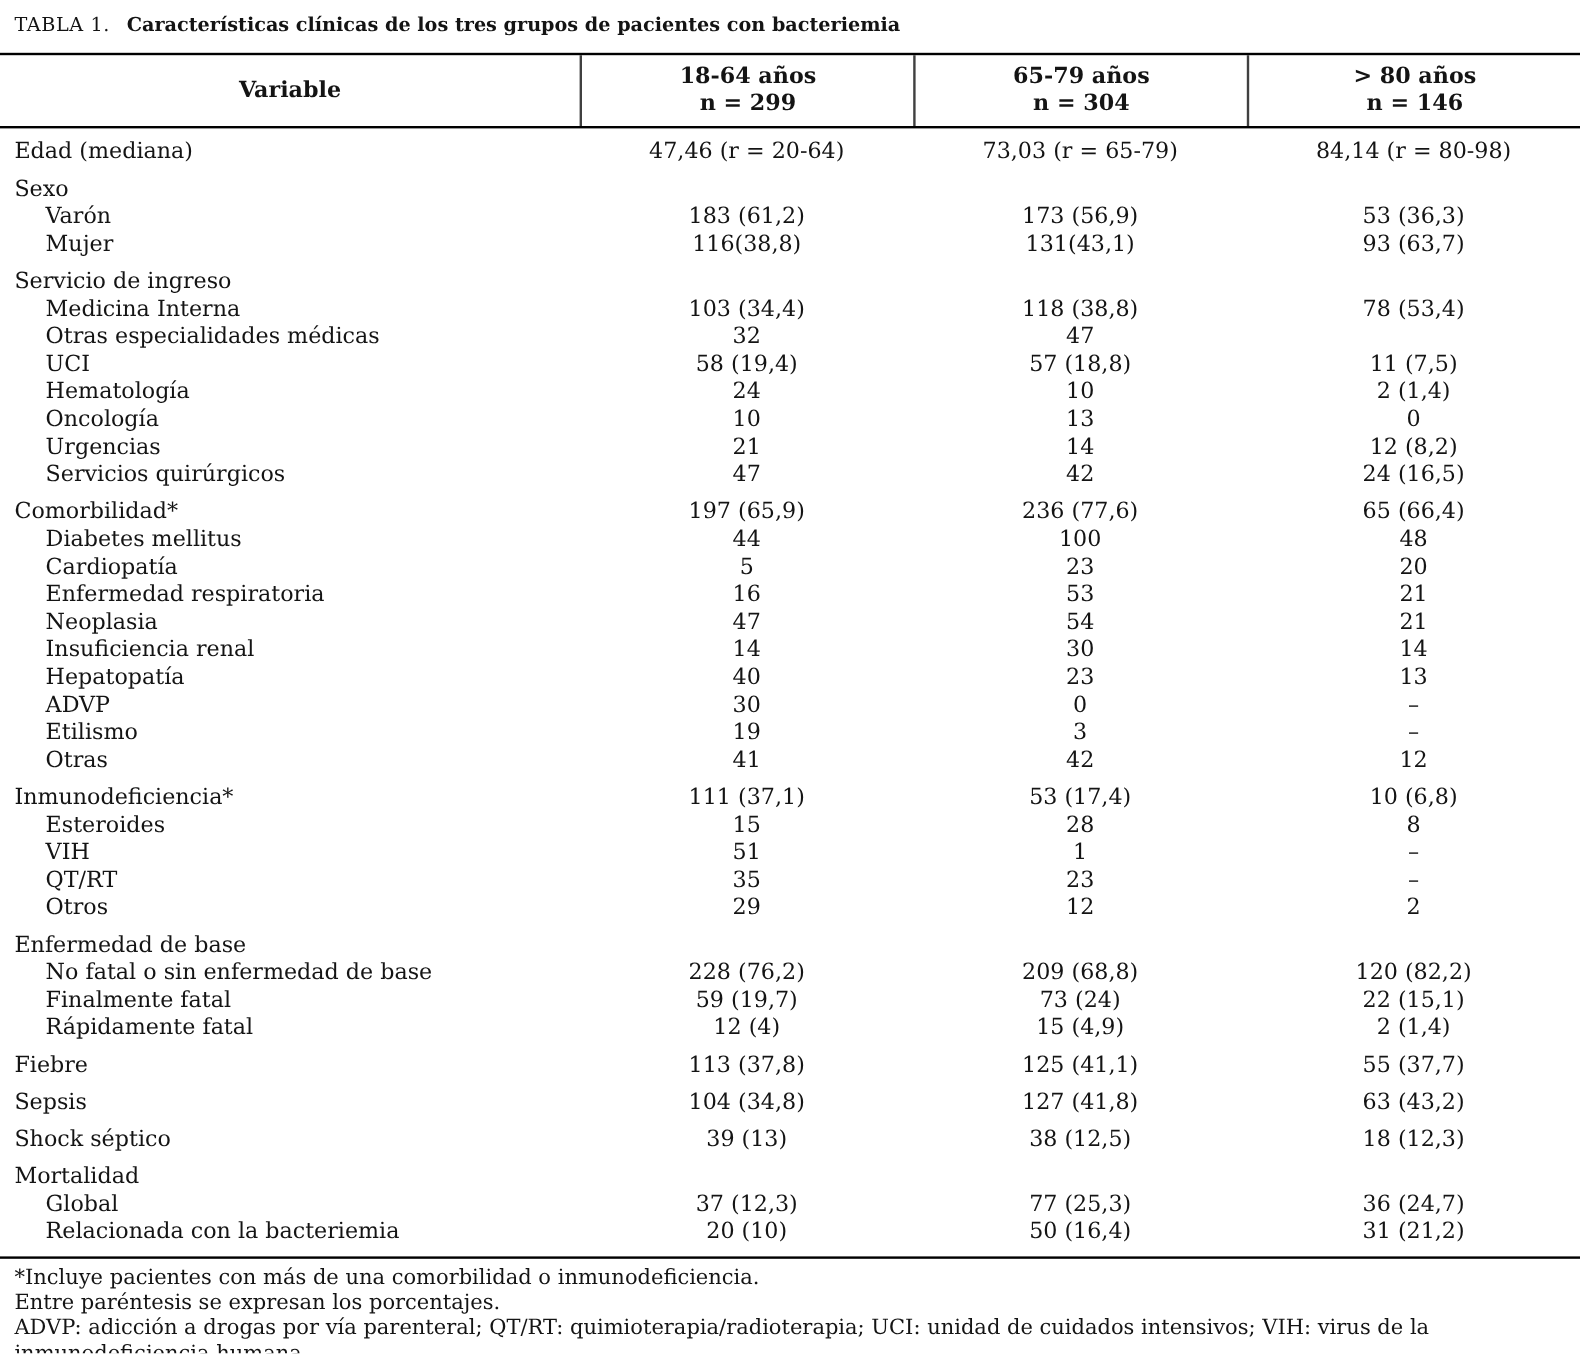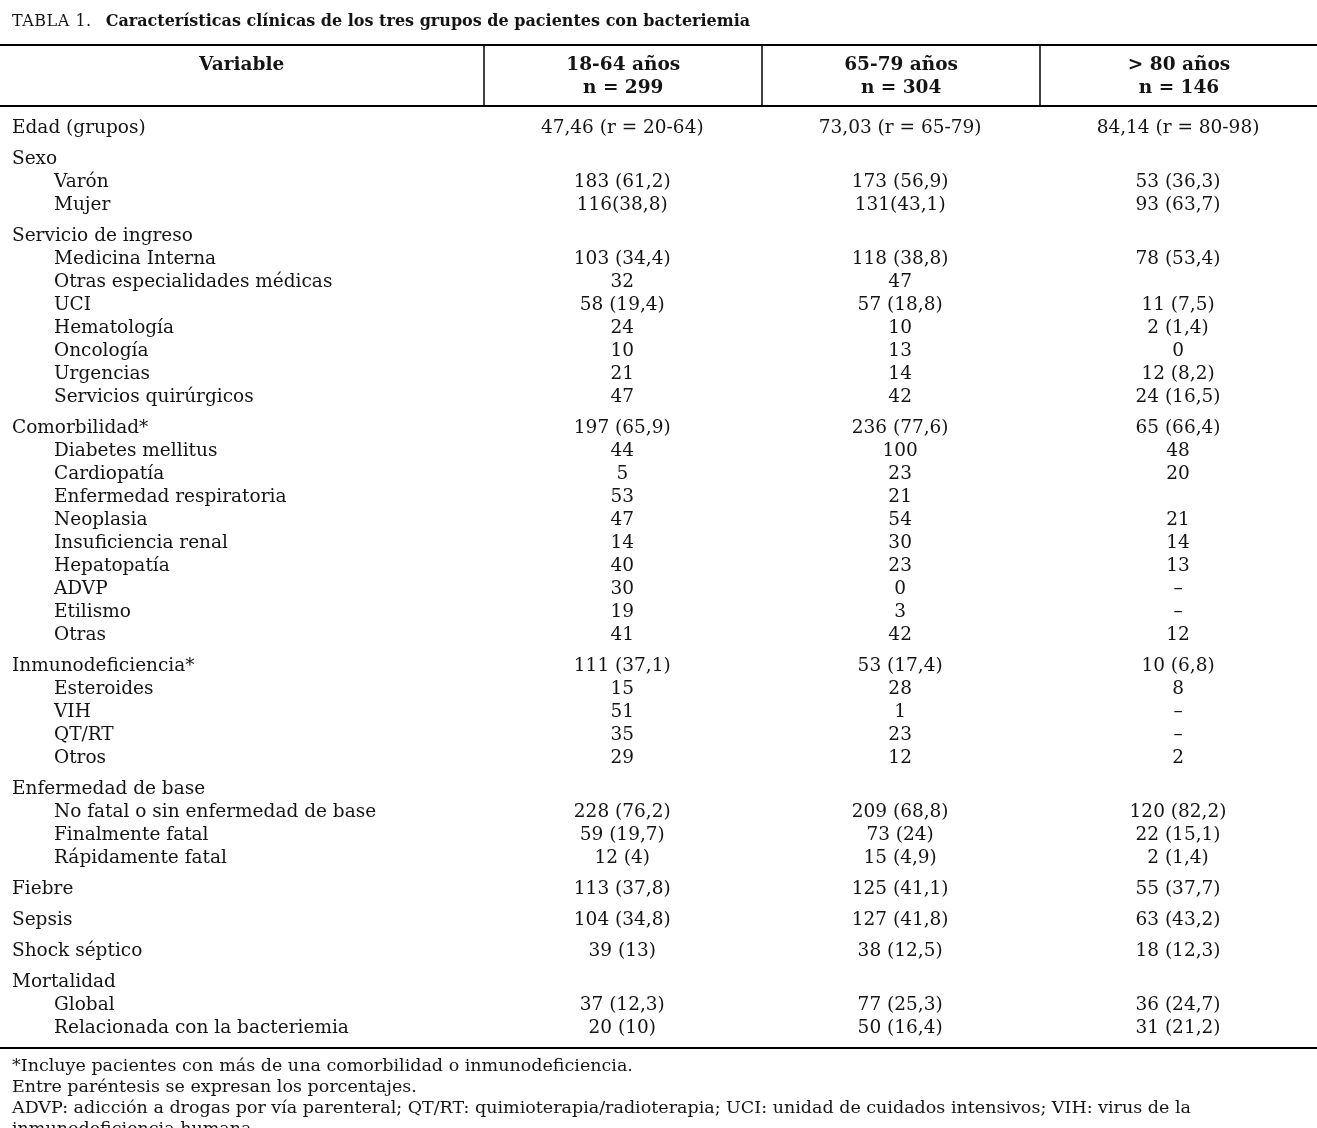--- a/index.html
+++ b/index.html
@@ -44,21 +44,21 @@
     box-sizing: border-box;
     text-align: center;
     font-weight: 700;
     font-size: 18.5px;
     line-height: 23px;
     padding: 6px 0 7px;
   }
   .th-variable {
     width: 36.7%;
     display: flex;
-    align-items: flex-start;
+    align-items: center;
     justify-content: center;
   }
   .th-group {
     width: 21.1%;
     border-left: 2px solid #404040;
   }
   
   .tbody {
     box-sizing: border-box;
     border-bottom: 2px solid #000;
@@ -69,21 +69,21 @@
     font-size: 18.5px;
     line-height: 23px;
   }
   .row.sec { margin-top: 8px; }
   .row.sec:first-child { margin-top: 0; }
   .cell { box-sizing: border-box; }
   .cell.lab {
     width: 36.7%;
     padding-left: 12px;
   }
-  .cell.lab.ind { padding-left: 54px; }
+  .cell.lab.ind { padding-left: 38px; }
   .cell.val {
     width: 21.1%;
     text-align: center;
   }
   
   .footnotes {
     padding: 6px 14px 0 12px;
     font-size: 17.5px;
     line-height: 21px;
   }
@@ -111,21 +111,21 @@
       <div>n = 304</div>
     </div>
     <div class="th th-group">
       <div>&gt; 80 años</div>
       <div>n = 146</div>
     </div>
   </div>
 
   <div class="tbody" id="tbody">
       <div class="row sec">
-        <div class="cell lab">Edad (grupos)</div>
+        <div class="cell lab">Edad (mediana)</div>
         <div class="cell val">47,46 (r = 20-64)</div>
         <div class="cell val">73,03 (r = 65-79)</div>
         <div class="cell val">84,14 (r = 80-98)</div>
       </div>
       <div class="row sec">
         <div class="cell lab">Sexo</div>
         <div class="cell val"></div>
         <div class="cell val"></div>
         <div class="cell val"></div>
       </div>
@@ -201,20 +201,21 @@
         <div class="cell val">48</div>
       </div>
       <div class="row">
         <div class="cell lab ind">Cardiopatía</div>
         <div class="cell val">5</div>
         <div class="cell val">23</div>
         <div class="cell val">20</div>
       </div>
       <div class="row">
         <div class="cell lab ind">Enfermedad respiratoria</div>
+        <div class="cell val">16</div>
         <div class="cell val">53</div>
         <div class="cell val">21</div>
       </div>
       <div class="row">
         <div class="cell lab ind">Neoplasia</div>
         <div class="cell val">47</div>
         <div class="cell val">54</div>
         <div class="cell val">21</div>
       </div>
       <div class="row">

